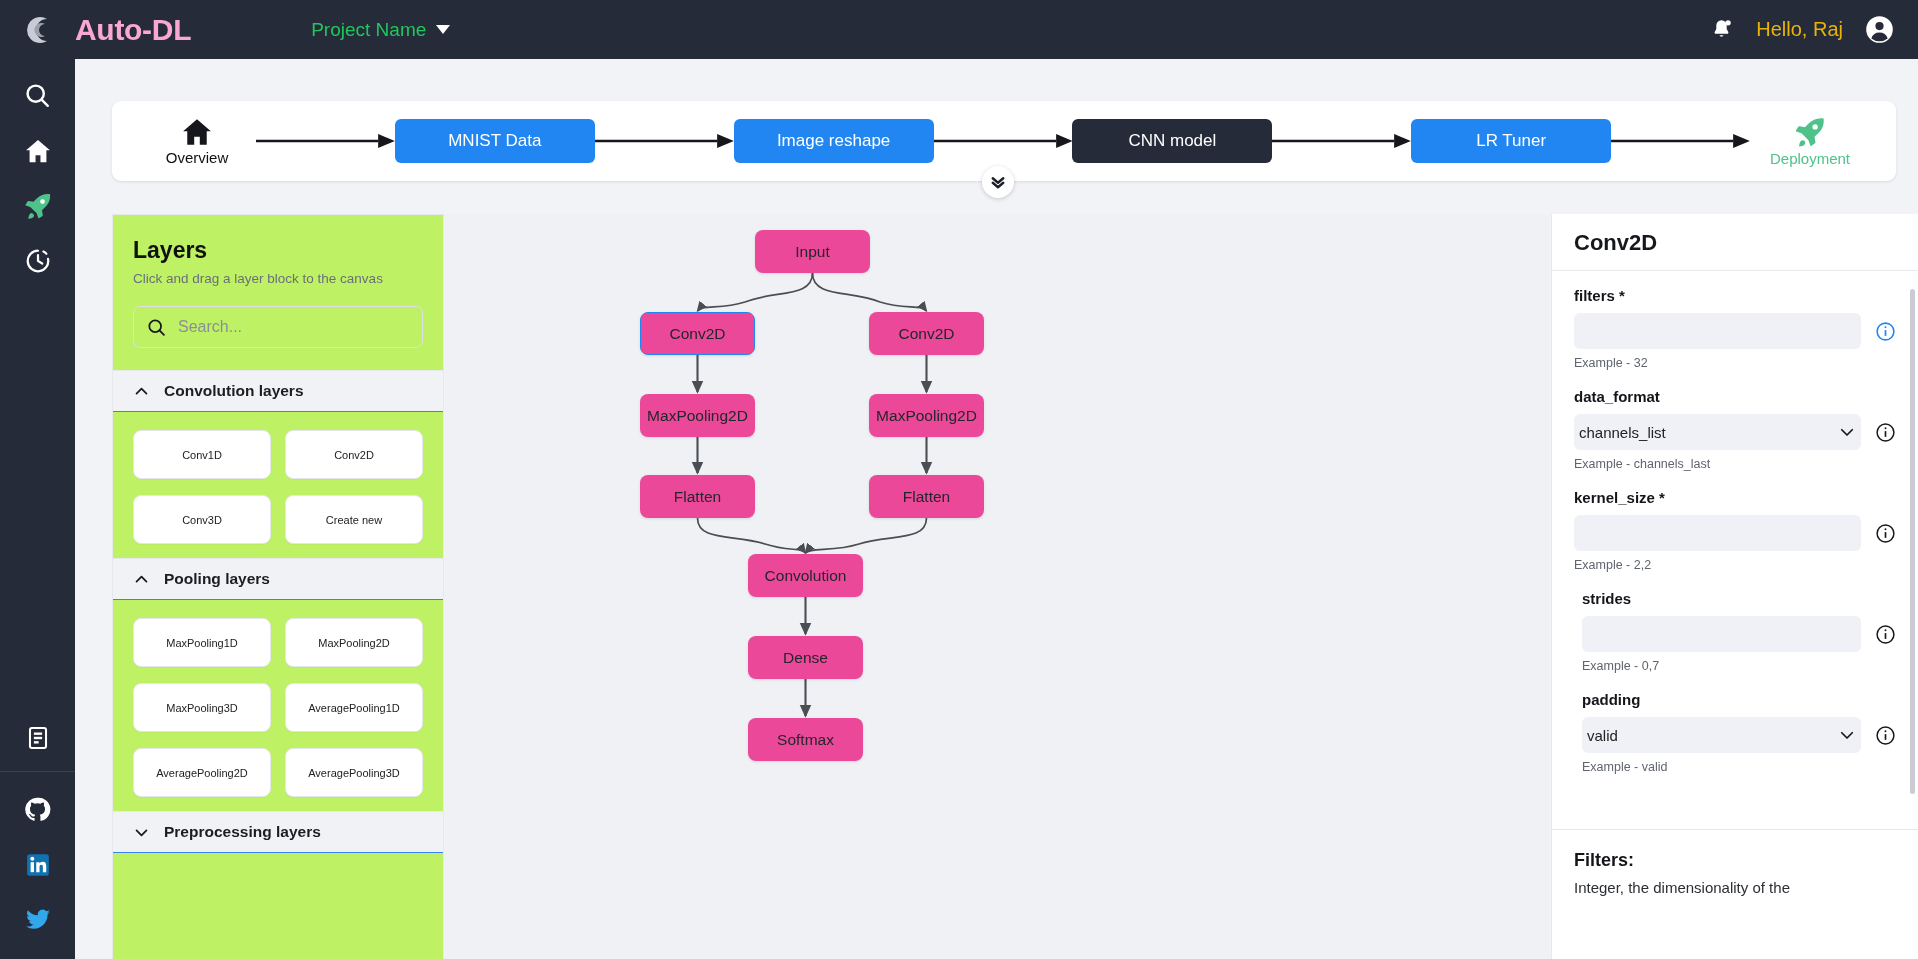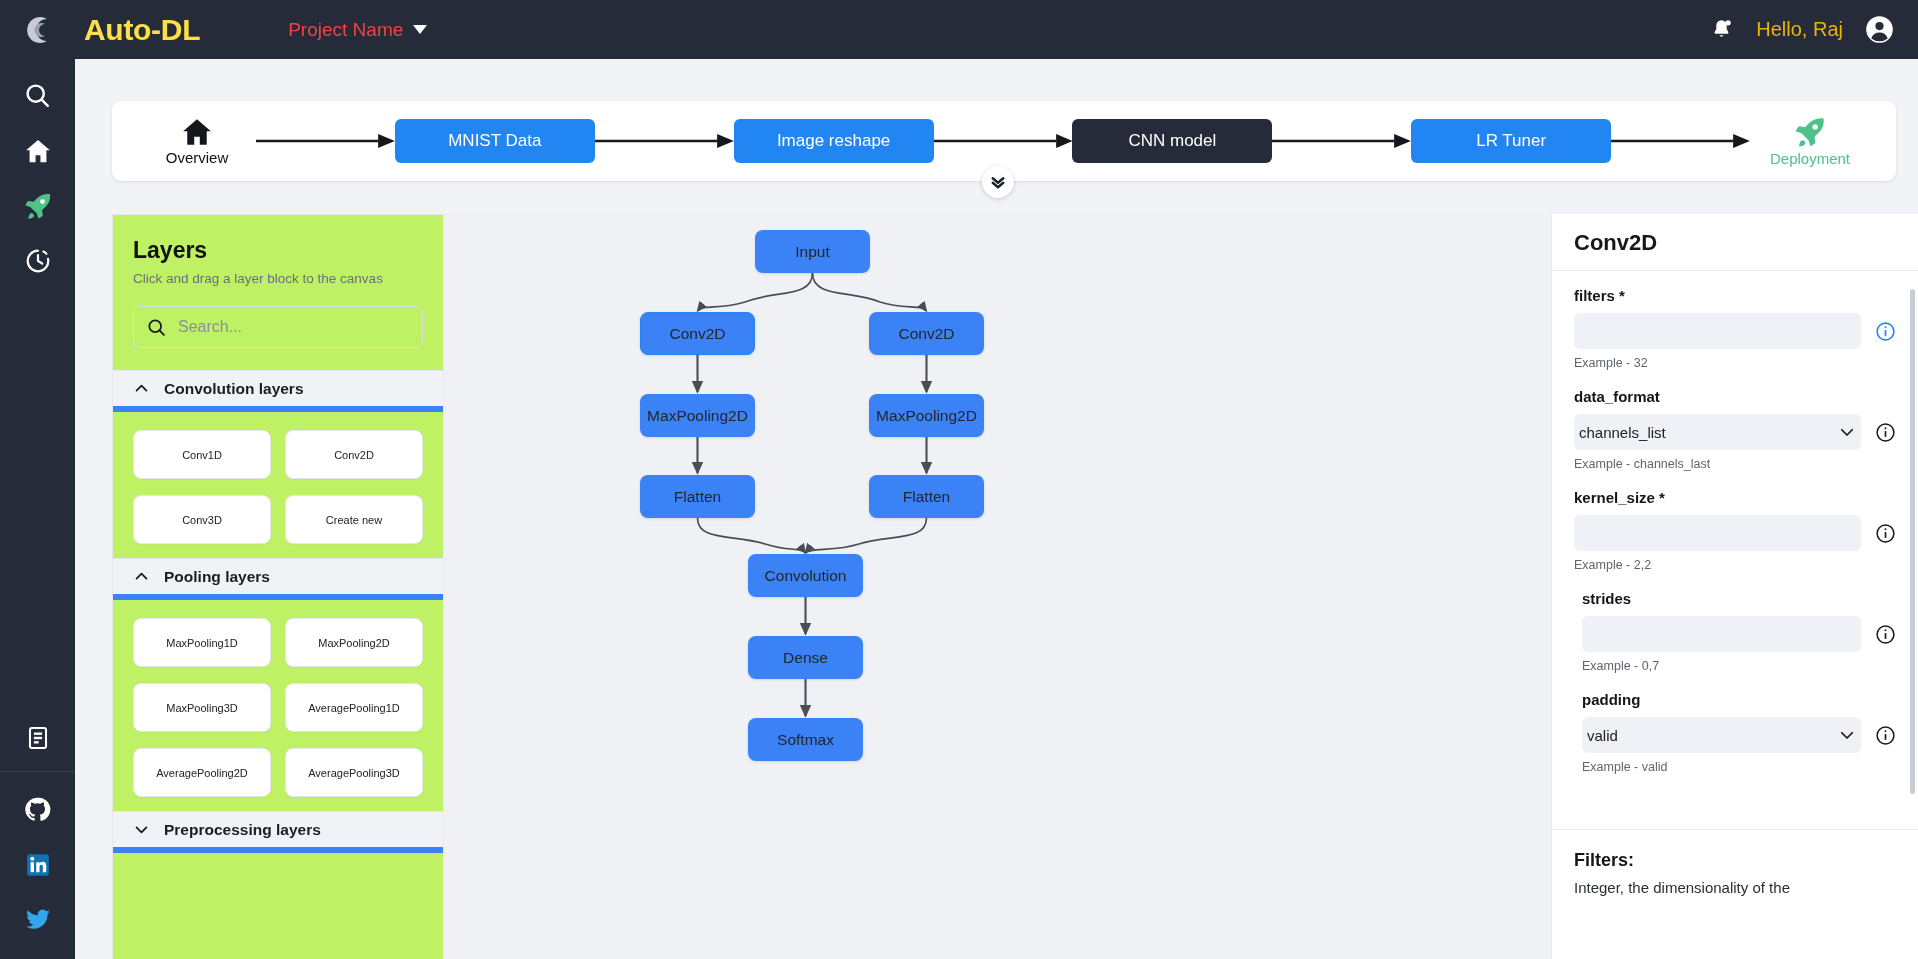--- a/index.html
+++ b/index.html
@@ -16,26 +16,26 @@
     position: absolute; top: 0; left: 0; width: 1918px; height: 59px;
     background: #252b38;
     display: flex; align-items: center;
     z-index: 40;
   }
   #logo-cell {
     width: 75px; height: 59px;
     display: flex; align-items: center; justify-content: center;
   }
   #brand {
-    color: #fde047; font-size: 30px; font-weight: bold;
-    letter-spacing: -0.3px; margin-left: 9px;
+    color: #f9a8d4; font-size: 30px; font-weight: bold;
+    letter-spacing: -0.3px; margin-left: 0;
   }
   #project-select {
     display: flex; align-items: center; gap: 10px;
-    margin-left: 88px; color: #ef4444; font-size: 19px; cursor: pointer;
+    margin-left: 120px; color: #22c55e; font-size: 19px; cursor: pointer;
   }
   #caret-down { width: 0; height: 0; border-left: 7px solid transparent;
     border-right: 7px solid transparent; border-top: 9px solid #fff; }
   #topbar-right {
     margin-left: auto; display: flex; align-items: center; gap: 22px;
     padding-right: 24px;
   }
   #hello-user { color: #eab308; font-size: 20px; }
 
   
@@ -112,21 +112,21 @@
     display: flex; align-items: center; padding: 0 12px; gap: 11px;
   }
   #layer-search-input {
     border: none; outline: none; font-size: 16px; color: #222;
     font-family: "Liberation Sans", sans-serif; width: 100%; background: transparent;
   }
   #layer-search-input::placeholder { color: #8b8f98; }
 
   .group-header {
     height: 42px; background: #f1f2f5;
-    border-top: 1px solid #e6e8ec; border-bottom: 6px solid #3b82f6;
+    border-top: 1px solid #e6e8ec; border-bottom: 1px solid #3b82f6;
     display: flex; align-items: center; gap: 14px;
     padding: 0 20px; cursor: pointer;
   }
   .group-title { font-size: 15.5px; font-weight: bold; color: #1b1d22; }
   .group-body { padding: 18px 20px 14px 20px; display: grid;
                 grid-template-columns: 1fr 1fr; gap: 16px 14px; }
   .layer-chip {
     height: 49px; border: 1px solid #e4e6eb; border-radius: 8px;
     background: #fff;
     display: flex; align-items: center; justify-content: center;
@@ -137,21 +137,21 @@
   
   #canvas {
     position: absolute; left: 445px; top: 214px;
     width: 1105px; height: 745px;
     background: #eff1f5;
     overflow: hidden;
   }
   #canvas svg.edges { position: absolute; inset: 0; width: 1105px; height: 745px; }
   .gnode {
     position: absolute; height: 43px;
-    background: #3b82f6; border-radius: 8px;
+    background: #ec4899; border-radius: 8px;
     display: flex; align-items: center; justify-content: center;
     font-size: 15.5px; color: #23262c;
     box-shadow: 0 1px 3px rgba(0,0,0,.11);
     border: 1px solid transparent;
     cursor: pointer;
   }
   .gnode.selected { border: 1.5px solid #2186f1; }
 
   
   #props-panel {

